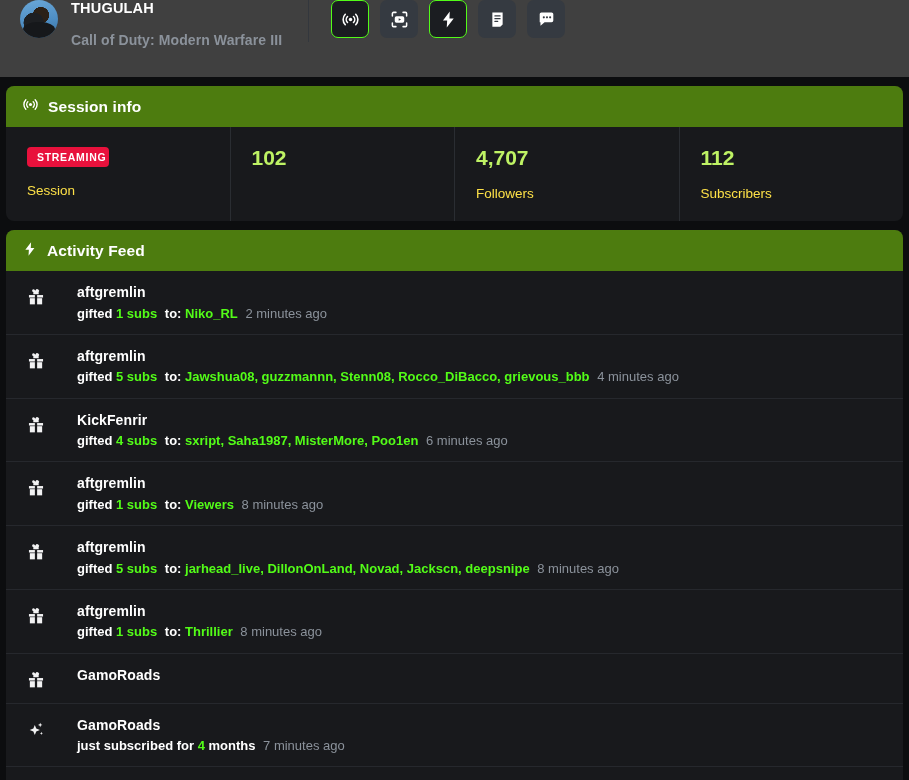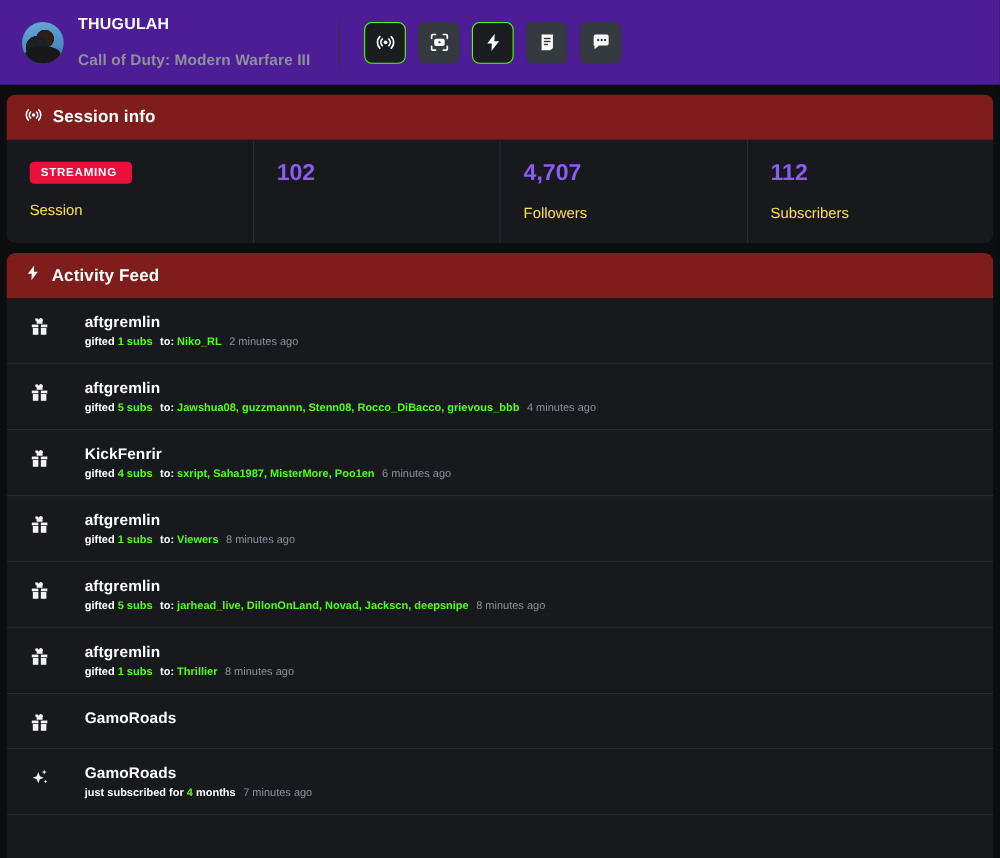--- a/index.html
+++ b/index.html
@@ -6,23 +6,22 @@
   html, body {
     width: 909px; height: 780px;
     background: #0c0d0f;
     font-family: "Liberation Sans", sans-serif;
     overflow: hidden;
   }
 
   
   .topbar {
     height: 77px;
-    background: #4c1d95;
+    background: #404040;
     display: flex;
-    align-items: center;
     padding: 0 12px 0 20px;
   }
   .avatar {
     width: 38px; height: 38px;
     border-radius: 50%;
     flex: 0 0 38px;
     background:
       radial-gradient(circle at 50% 78%, #c2202c 0 15%, transparent 16%),
       radial-gradient(circle at 36% 60%, #1d1f22 0 30%, transparent 31%),
       radial-gradient(circle at 55% 40%, #2b2016 0 26%, transparent 27%),
@@ -65,55 +64,55 @@
   .icon-btn svg { display: block; }
 
   
   .panel {
     background: #18191c;
     border-radius: 8px;
     margin: 9px 6px 0 6px;
     overflow: hidden;
   }
   .panel-head {
-    background: #7f1d1d;
+    background: #4d7c0f;
     height: 41px;
     display: flex; align-items: center;
     padding: 0 0 0 16px;
     gap: 9px;
   }
   .panel-title {
     font-size: 15.5px; font-weight: bold; color: #ffffff;
     letter-spacing: .1px;
   }
 
   
   .stats { display: flex; height: 94px; }
   .stat {
     flex: 1 1 0;
     padding: 19px 0 0 21px;
     border-right: 1px solid #2a2d32;
     min-width: 0;
   }
   .stat:last-child { border-right: none; }
   .stat-value {
-    font-size: 21px; font-weight: bold; color: #8b5cf6;
+    font-size: 21px; font-weight: bold; color: #bef264;
     white-space: nowrap;
   }
   .stat-label {
     font-size: 13.5px; font-weight: normal; color: #fde047;
     margin-top: 16px; white-space: nowrap;
   }
   .badge-streaming {
     display: inline-block;
     background: #e8113c;
     color: #ffffff;
     font-size: 10.5px; font-weight: bold;
     letter-spacing: .7px;
-    padding: 4px 14px 4px 10px;
+    padding: 4px 3px 4px 10px;
     border-radius: 4px;
     margin-top: 1px;
   }
 
   
   .feed { padding: 0; }
   .feed-row {
     display: flex;
     align-items: flex-start;
     gap: 31px;
@@ -127,21 +126,21 @@
     width: 20px; height: 20px;
     margin-top: 3px;
     display: flex; align-items: center; justify-content: center;
   }
   .feed-body { min-width: 0; line-height: 1.25; }
   .feed-user {
     font-size: 14px; font-weight: bold; color: #ffffff;
     letter-spacing: .1px;
   }
   .feed-line {
-    font-size: 10px; font-weight: bold; color: #ffffff;
+    font-size: 13px; font-weight: bold; color: #ffffff;
     margin-top: 4px;
     white-space: nowrap;
   }
   .g { color: #53fc18; }
   .dim { color: #8b929b; font-weight: normal; }
   .sp { display: inline-block; width: 4px; }
 </style>
 </head>
 <body>
 

